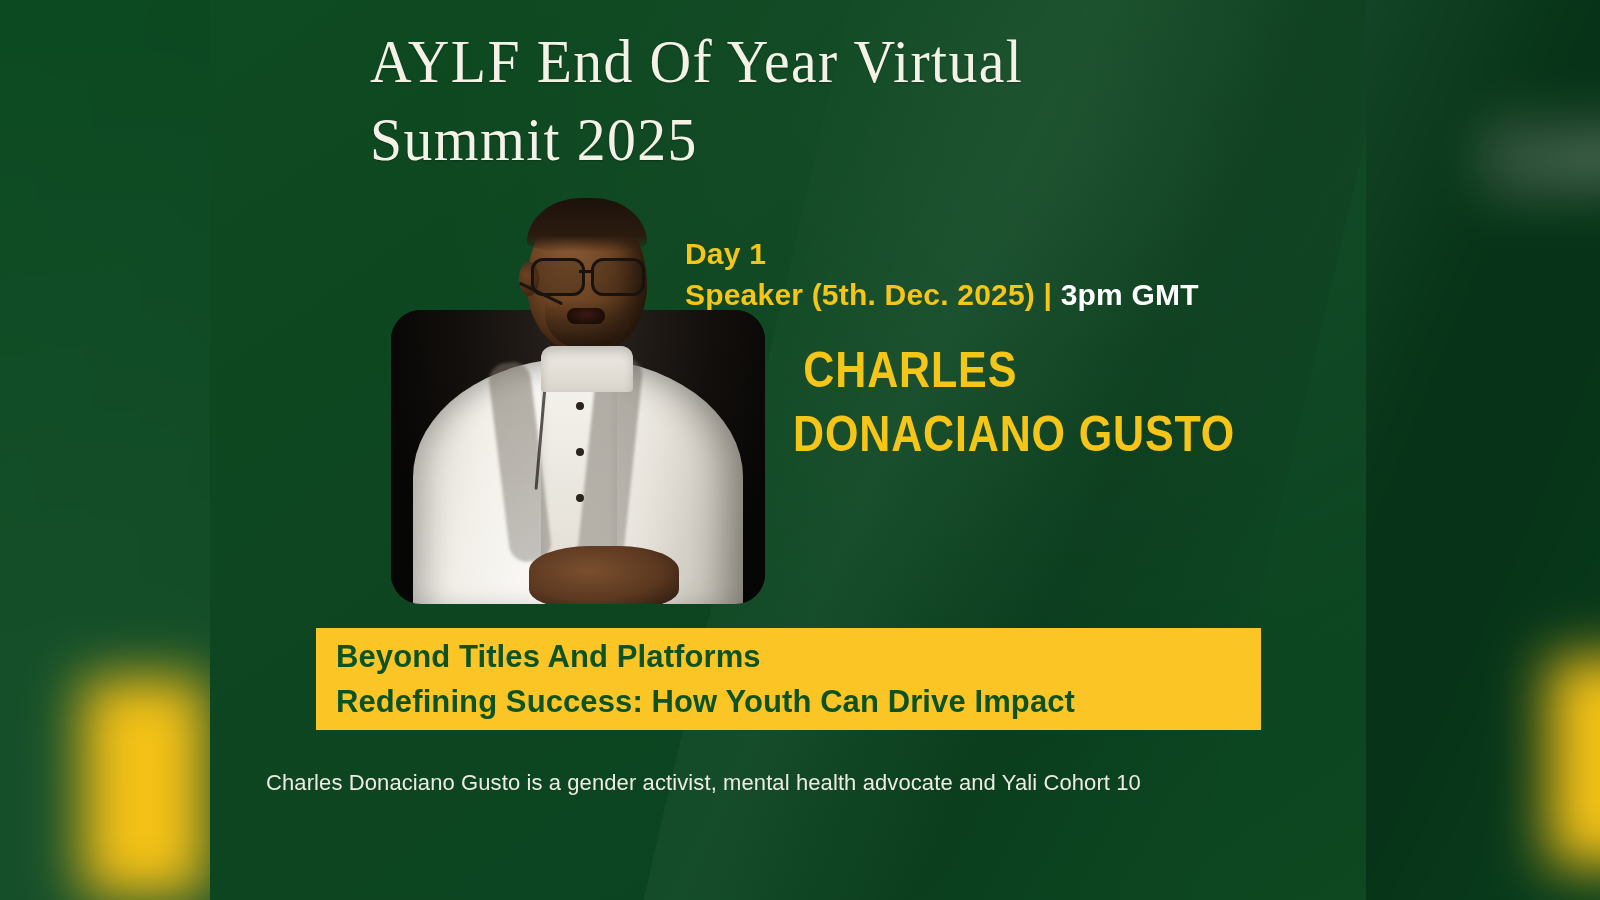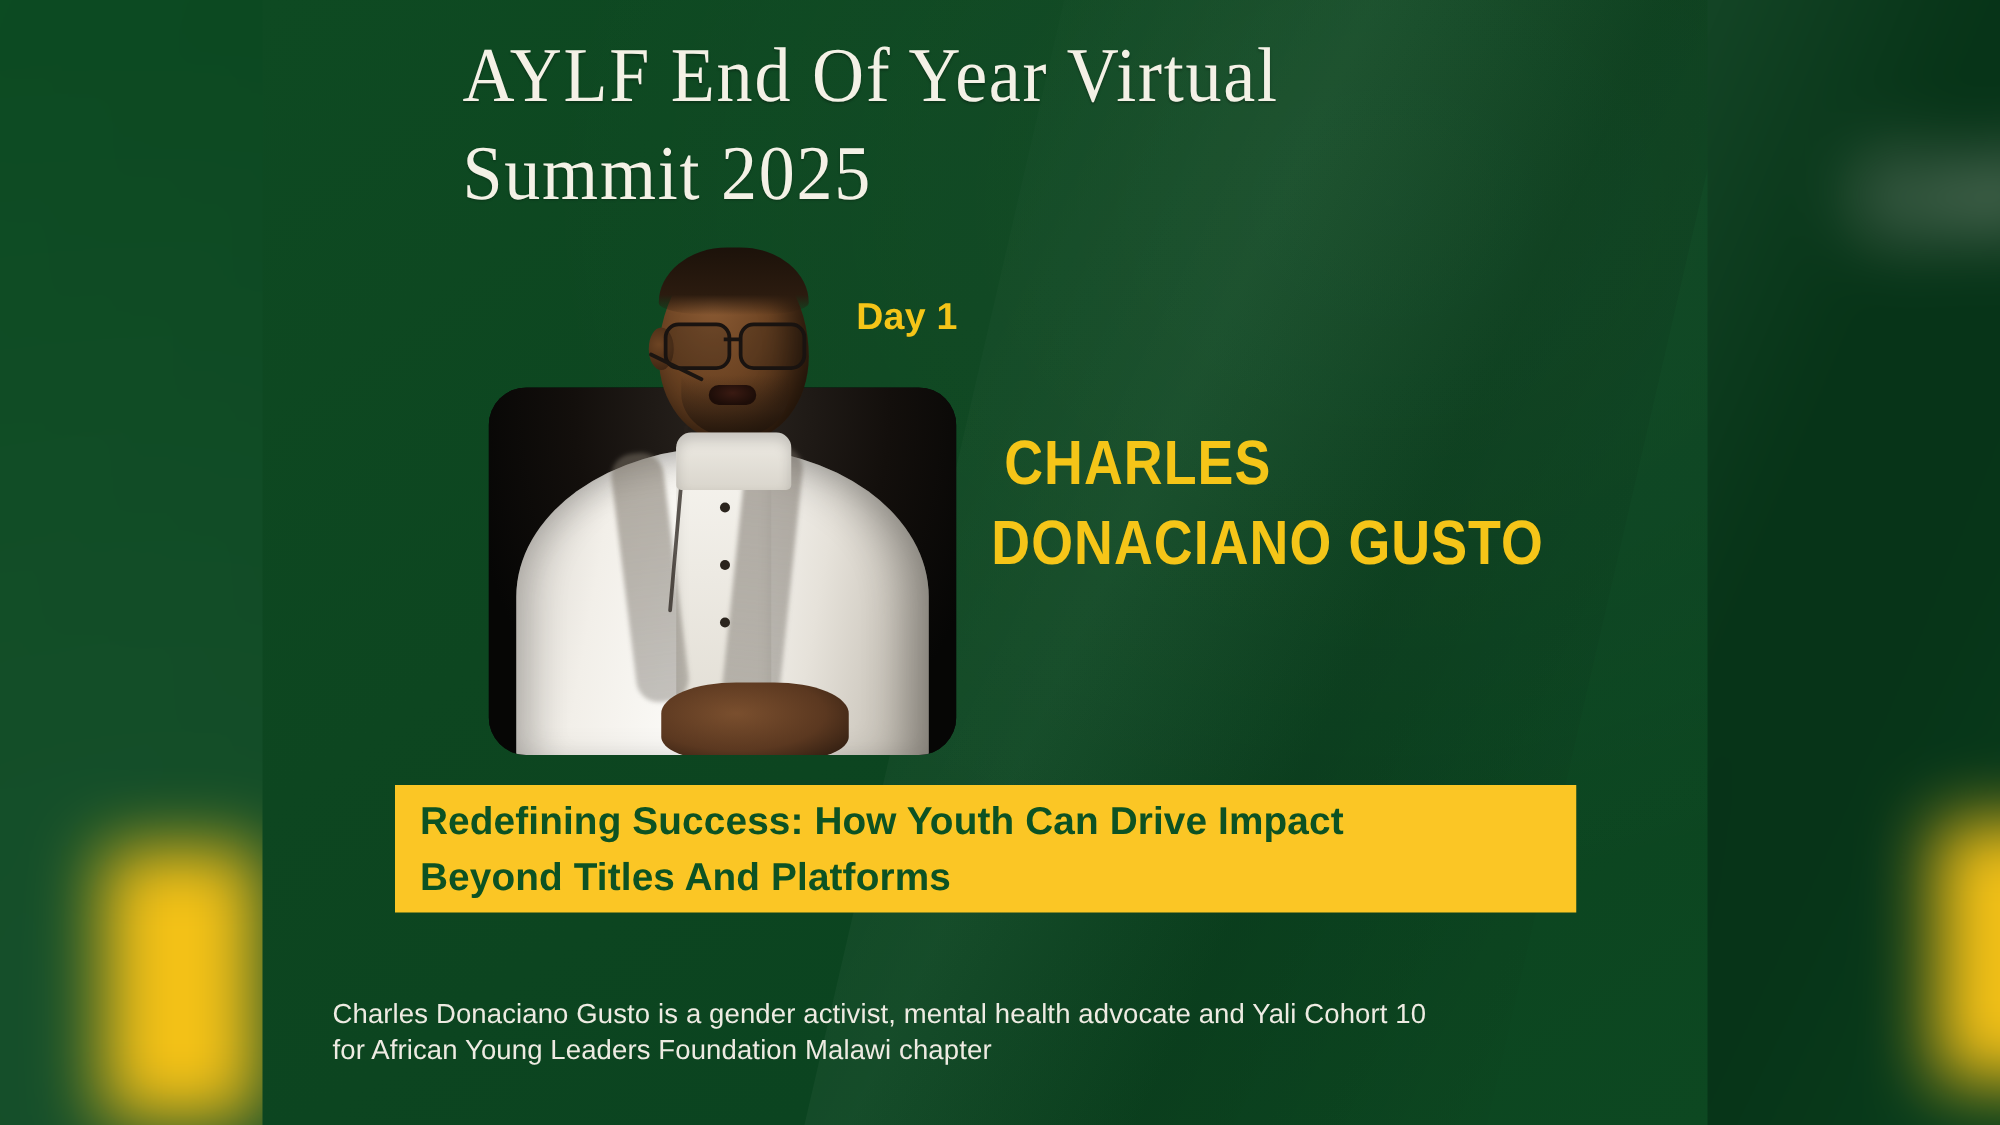--- a/index.html
+++ b/index.html
@@ -302,21 +302,20 @@
   #bio {
     position: absolute;
     left: 56px;
     top: 768px;
     width: 1030px;
     color: #eeebe2;
     font-size: 22px;
     line-height: 29px;
     font-weight: 400;
     letter-spacing: 0.1px;
-    margin-top: 28px;
   }
   #bio .bioline { display: block; white-space: nowrap; }
 </style>
 </head>
 <body>
 
 <div id="stage">
 
   <div id="bg-blur">
     <div class="bg-base"></div>
@@ -330,20 +329,23 @@
   <div id="flyer">
     <div class="flyer-sheen"></div>
 
     <div id="title">
       <span class="tline">AYLF End Of Year Virtual</span>
       <span class="tline">Summit 2025</span>
     </div>
 
     <div id="meta">
       <span class="meta-day">Day 1</span>
+      <span class="meta-line2">
+        <span class="meta-spk">Speaker (5th. Dec. 2025) | </span><span class="meta-time">3pm GMT</span>
+      </span>
     </div>
 
     <div id="photo-wrap">
       <div id="photo-frame">
         <div class="ph-stage"></div>
         <div class="torso"></div>
         <div class="shirt"></div>
         <div class="lapel-l"></div>
         <div class="lapel-r"></div>
         <div class="mic-wire"></div>
@@ -367,23 +369,22 @@
         <div class="collar"></div>
       </div>
     </div>
 
     <div id="name">
       <span class="nline l1">CHARLES</span>
       <span class="nline">DONACIANO GUSTO</span>
     </div>
 
     <div id="banner">
+      <span class="bline">Beyond Titles And Platforms</span>
       <span class="bline">Redefining Success: How Youth Can Drive Impact</span>
-      <span class="bline">Beyond Titles And Platforms</span>
     </div>
 
     <div id="bio">
       <span class="bioline">Charles Donaciano Gusto is a gender activist, mental health advocate and Yali Cohort 10</span>
-      <span class="bioline">for African Young Leaders Foundation Malawi chapter</span>
     </div>
 
   </div>
 </div>
 
 </body></html>

